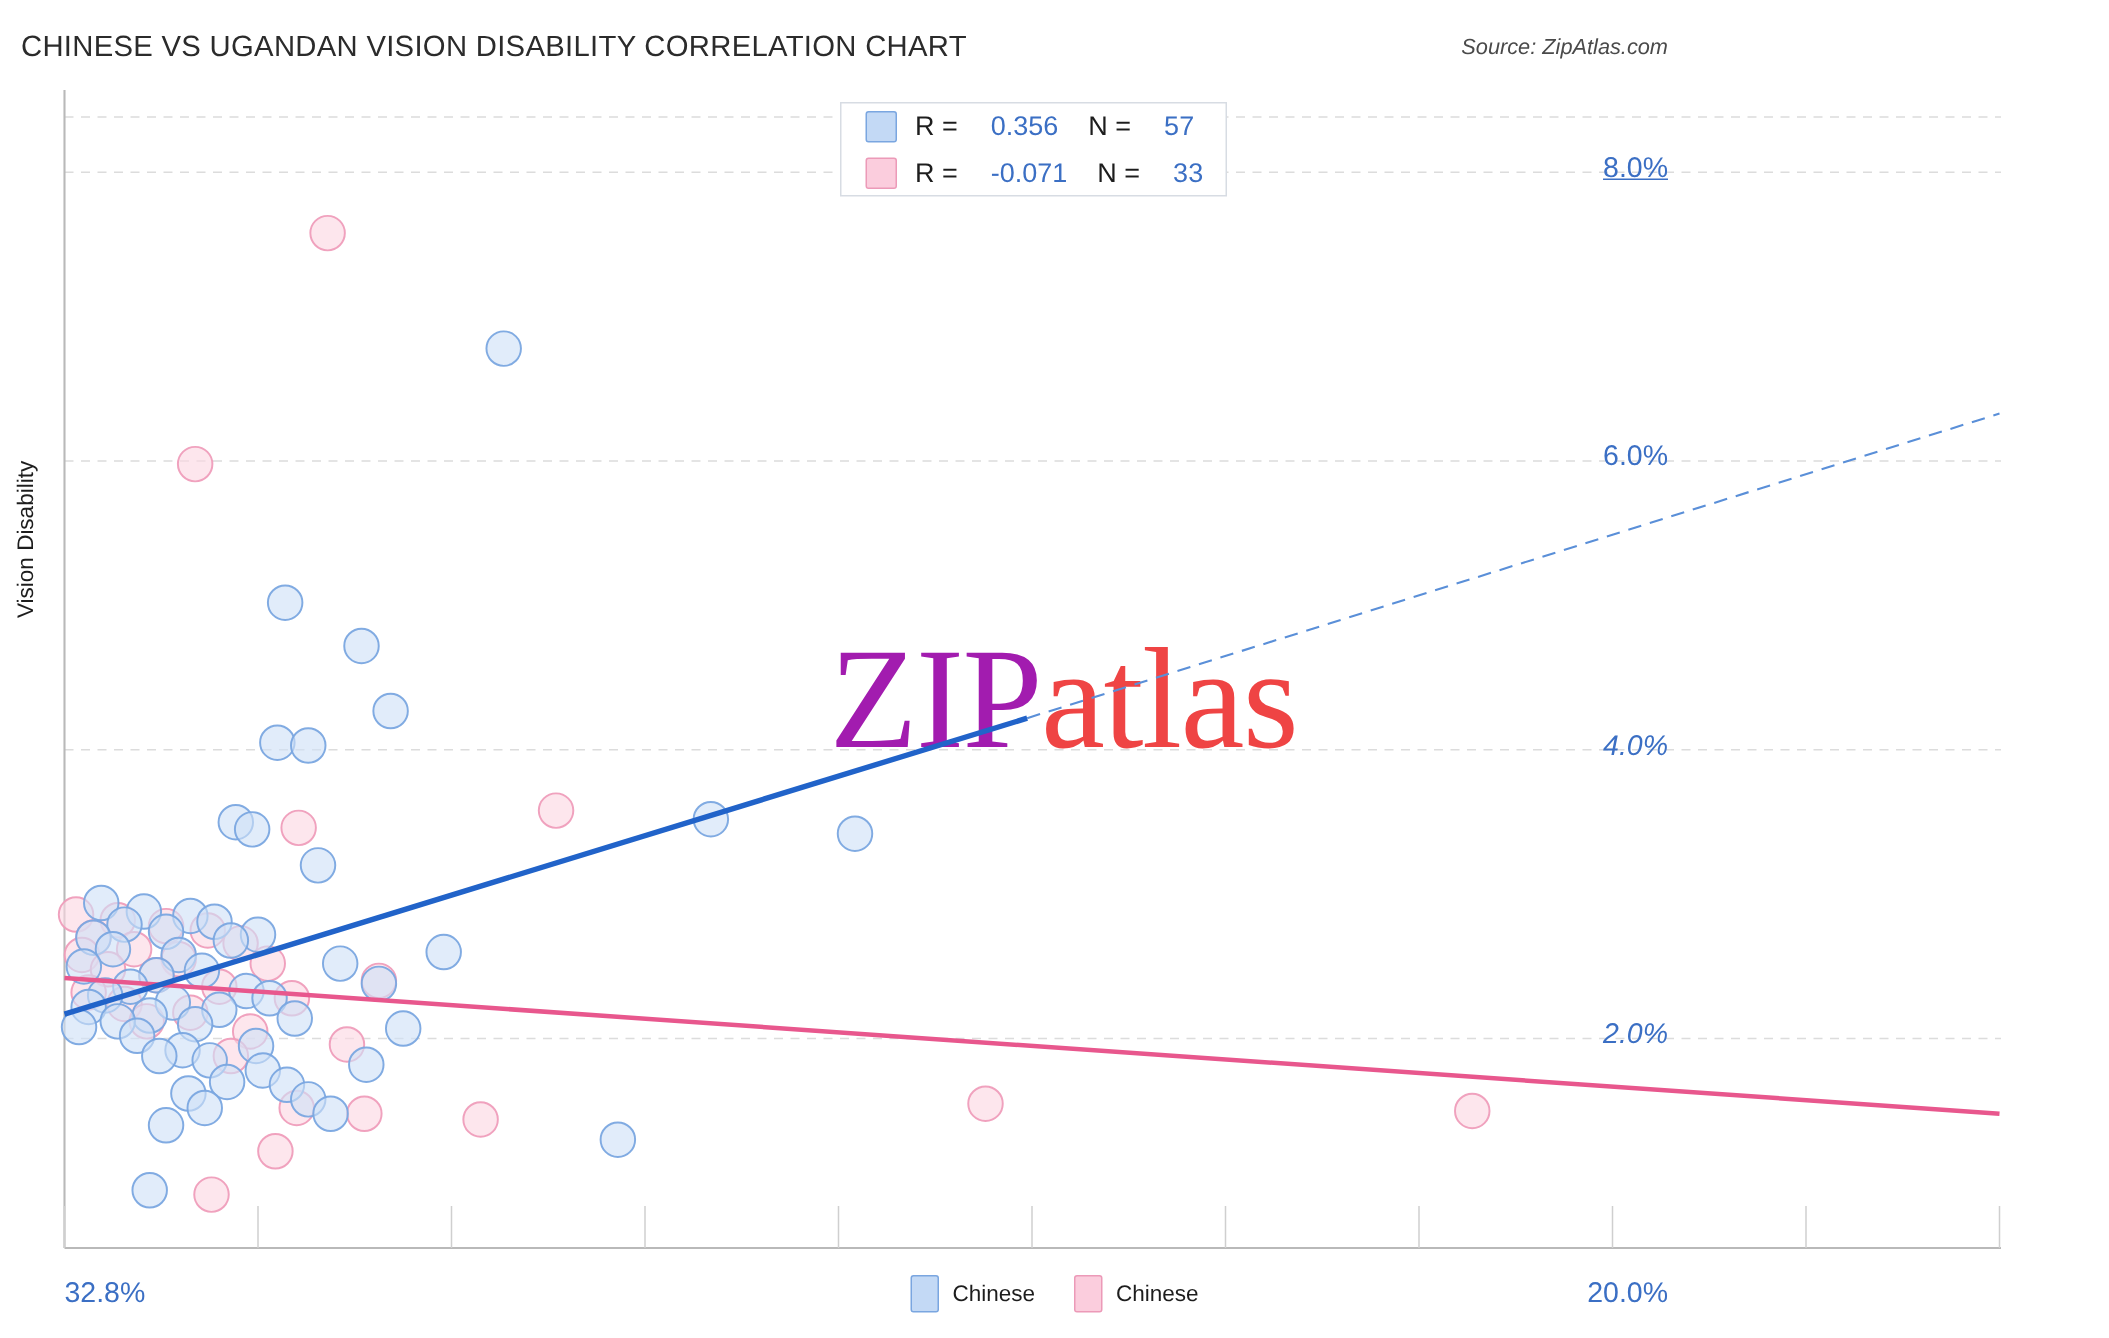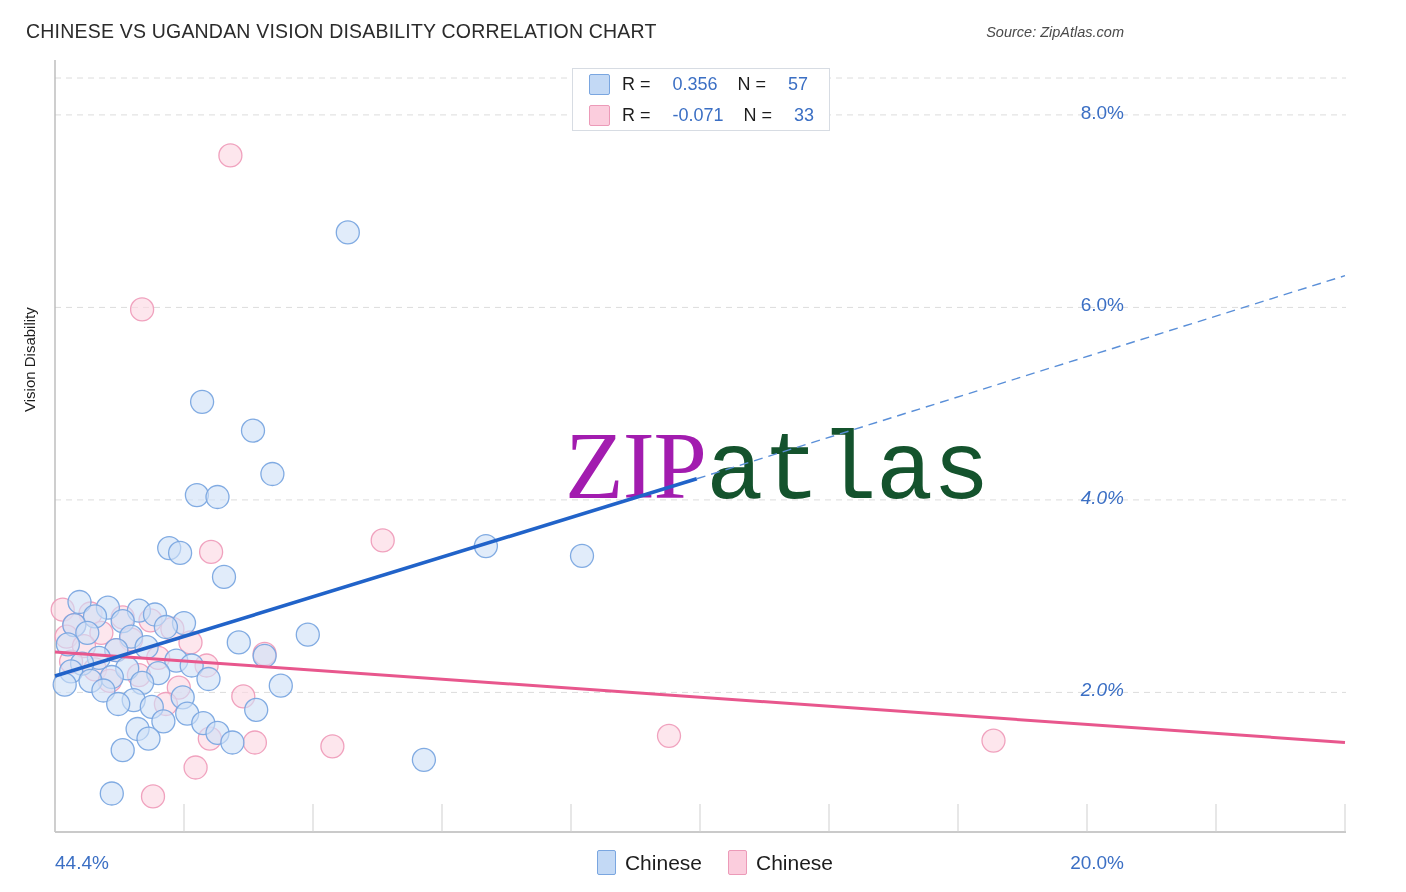--- a/index.html
+++ b/index.html
@@ -9,21 +9,21 @@
   }
   body {
     width: 1406px;
     height: 892px;
     position: relative;
     font-family: "Liberation Sans", sans-serif;
     overflow: hidden;
   }
   #chart-root {
     position: absolute;
-    left: 12px; top: 0;
+    left: 0; top: 0;
     width: 1126px;
     height: 892px;
   }
   .title {
     position: absolute;
     left: 14px;
     top: 20px;
     font-size: 19.5px;
     color: #2b2b2b;
     letter-spacing: 0.2px;
@@ -116,33 +116,33 @@
     left: 0;
     top: 850px;
     width: 1406px;
     display: flex;
     justify-content: center;
     align-items: center;
     gap: 26px;
   }
   .bl-item { display: flex; align-items: center; gap: 9px; }
   .bl-sw { width: 19px; height: 25px; border-radius: 2px; box-sizing: border-box; }
-  .bl-text { font-size: 21px; color: #1d1d1d; white-space: nowrap; }
+  .bl-text { font-size: 15px; color: #1d1d1d; white-space: nowrap; }
 
   .watermark {
     position: absolute;
     left: 553px;
     top: 410px;
     font-size: 96px;
     letter-spacing: -1px;
     user-select: none;
     white-space: nowrap;
   }
   .wm-zip { font-family: "Liberation Serif", serif; color: #a21caf; }
-  .wm-atlas { font-family: Liberation Mono, monospace; color: #14532d; }
+  .wm-atlas { font-family: Liberation Serif, serif; color: #ef4444; }
 </style>
 </head>
 <body>
 
 <div id="chart-root">
 
   <div class="title">CHINESE VS UGANDAN VISION DISABILITY CORRELATION CHART</div>
   <div class="source">Source: ZipAtlas.com</div>
 
   <div class="ylabel">Vision Disability</div>
@@ -270,26 +270,26 @@
         <circle cx="99.8" cy="793.5" r="11.5" fill="#cfe0f7" fill-opacity="0.62" stroke="#7aa6e0" stroke-width="1.3" stroke-opacity="0.95"></circle>
         <circle cx="110.7" cy="750.2" r="11.5" fill="#cfe0f7" fill-opacity="0.62" stroke="#7aa6e0" stroke-width="1.3" stroke-opacity="0.95"></circle>
       </g>
     <g id="trends">
         <line x1="43" y1="652.0125" x2="1333" y2="742.4875" stroke="#e8578d" stroke-width="3"></line>
         <line x1="43" y1="676.075" x2="684.775" y2="478.7625" stroke="#2163c9" stroke-width="3.6"></line>
         <line x1="684.775" y1="478.7625" x2="1333" y2="275.67499999999995" stroke="#5a8fd8" stroke-width="1.4" stroke-dasharray="9 6"></line>
       </g>
   </svg>
 
-  <div class="axis-tick-label ylab-right" id="yt0" style="top: 101.938px;">8.0%</div>
+  <div class="axis-tick-label ylab-right" id="yt0" style="top: 101.938px; text-decoration: underline;">8.0%</div>
   <div class="axis-tick-label ylab-right" id="yt1" style="top: 294.438px;">6.0%</div>
   <div class="axis-tick-label ylab-right" id="yt2" style="top: 486.938px; font-style: italic;">4.0%</div>
   <div class="axis-tick-label ylab-right" id="yt3" style="top: 679.438px; font-style: italic;">2.0%</div>
 
-  <div class="axis-tick-label xlab-left" style="top:852px;">44.4%</div>
+  <div class="axis-tick-label xlab-left" style="top:852px;">32.8%</div>
   <div class="axis-tick-label xlab-right" style="top:852px;">20.0%</div>
 
   <div class="legend-box">
     <div class="legend-row">
       <span class="legend-swatch sw-blue"></span>
       <span class="legend-text">R =</span>
       <span class="legend-val">0.356</span>
       <span class="legend-n">N =</span>
       <span class="legend-val">57</span>
     </div>

